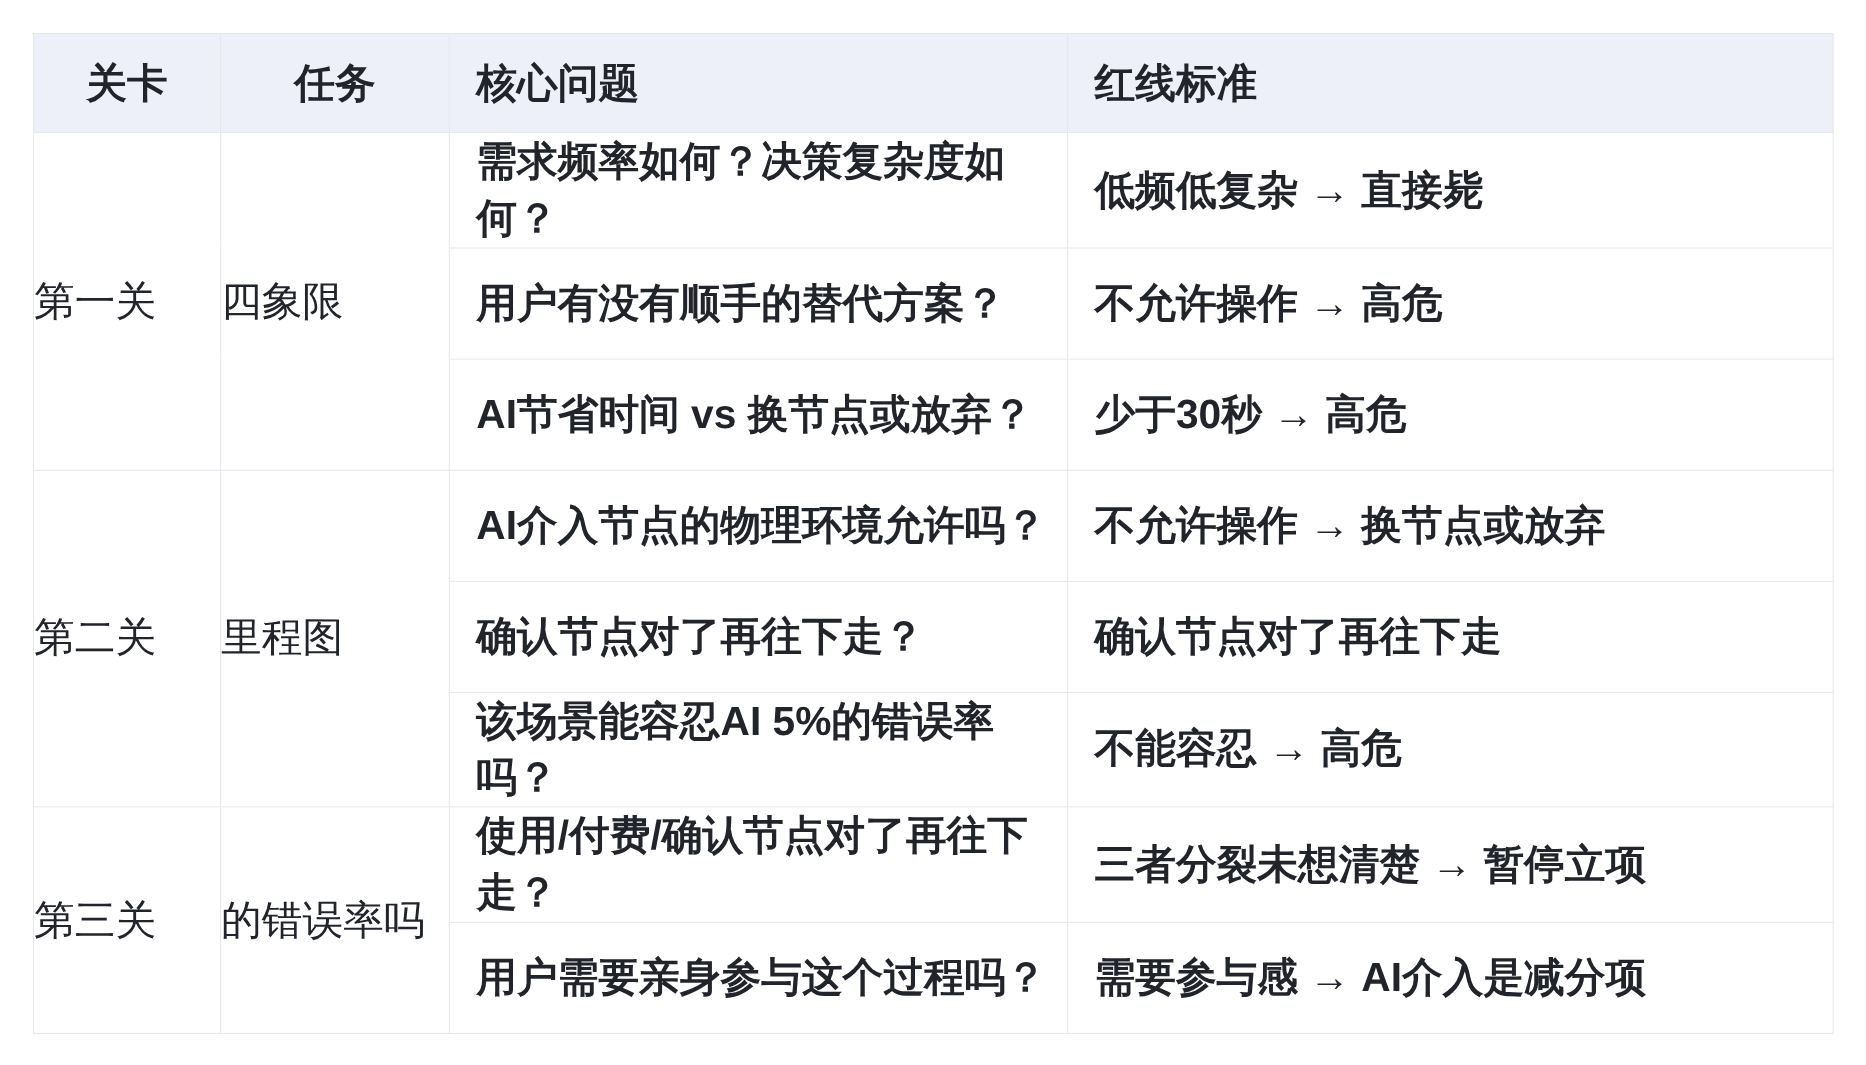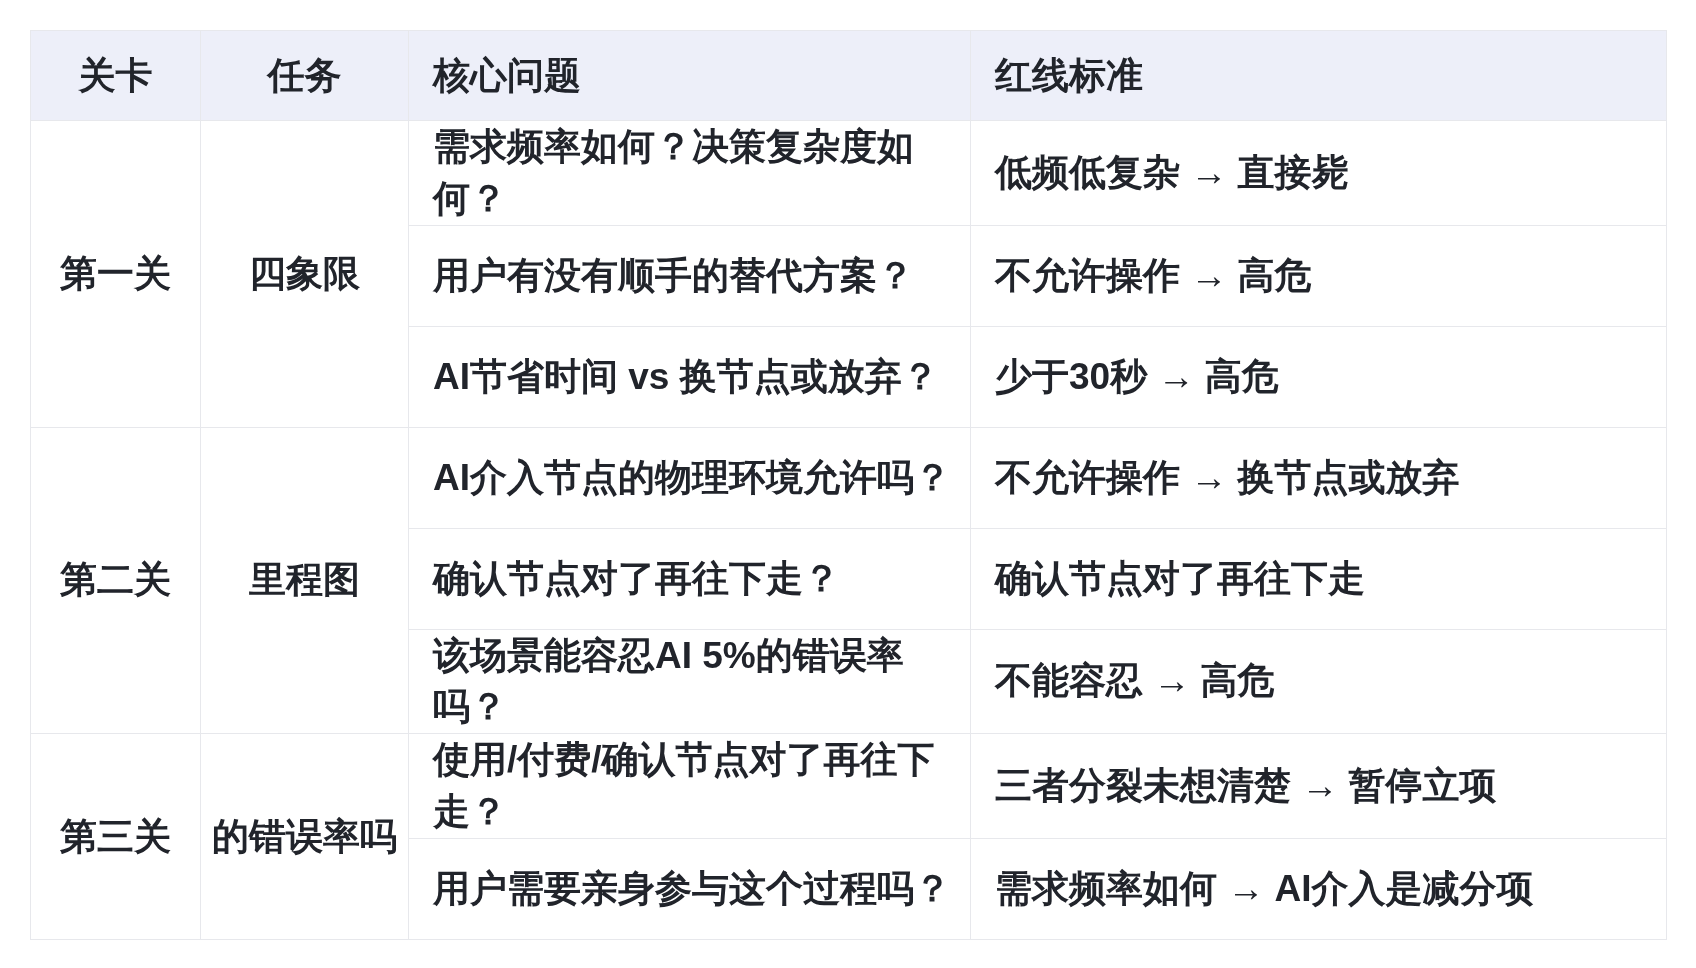--- a/index.html
+++ b/index.html
@@ -40,22 +40,21 @@
     background: #edeff9;
     font-weight: 700;
     text-align: center;
   }
   thead th.h-left {
     text-align: left;
     padding-left: 24px;
   }
 
   td.level, td.task {
-    text-align: center;
-    font-weight: 700;
+    font-weight: 400;
     background: #ffffff;
   }
   td.q, td.r {
     text-align: left;
     padding-left: 24px;
     padding-right: 12px;
     font-weight: 700;
     background: #ffffff;
   }
 </style>
@@ -111,17 +110,17 @@
       </tr>
 
       <tr>
         <td class="level" rowspan="2">第三关</td>
         <td class="task" rowspan="2">的错误率吗</td>
         <td class="q">使用/付费/确认节点对了再往下走？</td>
         <td class="r">三者分裂未想清楚 → 暂停立项</td>
       </tr>
       <tr>
         <td class="q">用户需要亲身参与这个过程吗？</td>
-        <td class="r">需求频率如何 → AI介入是减分项</td>
+        <td class="r">需要参与感 → AI介入是减分项</td>
       </tr>
     </tbody>
   </table>
 </div>
 
 </body></html>

